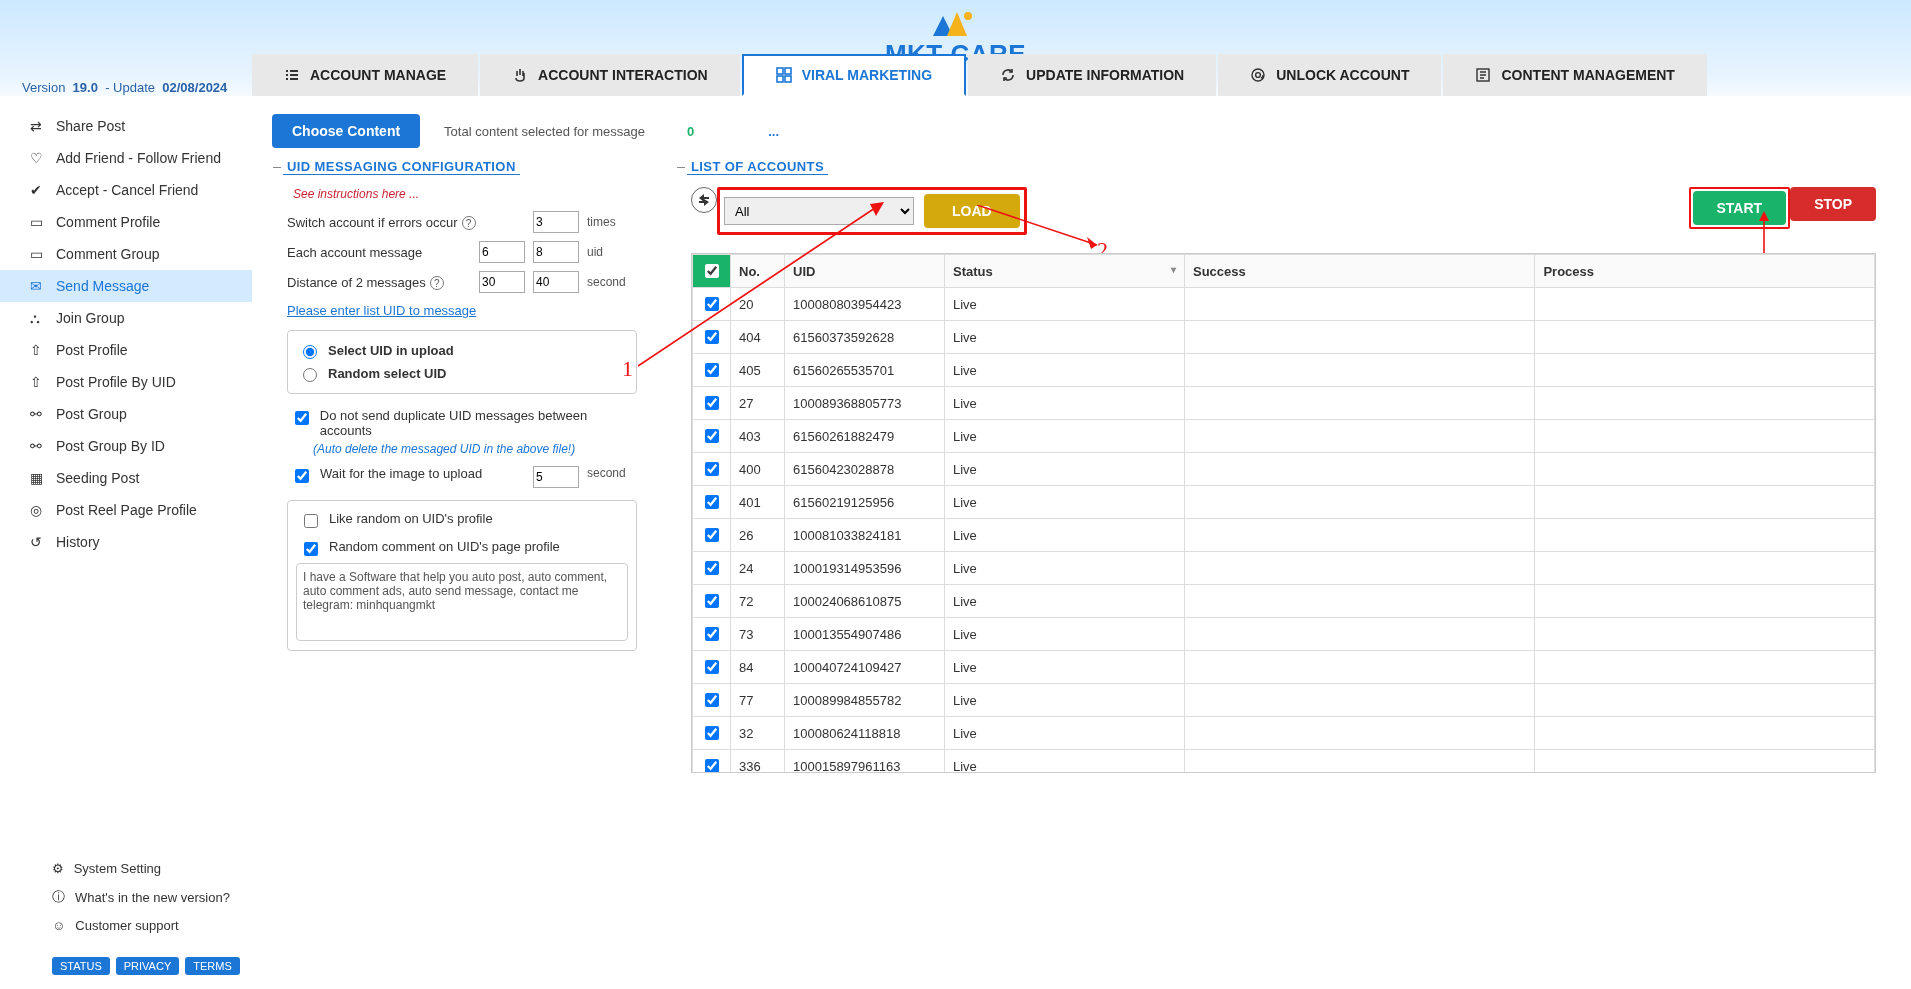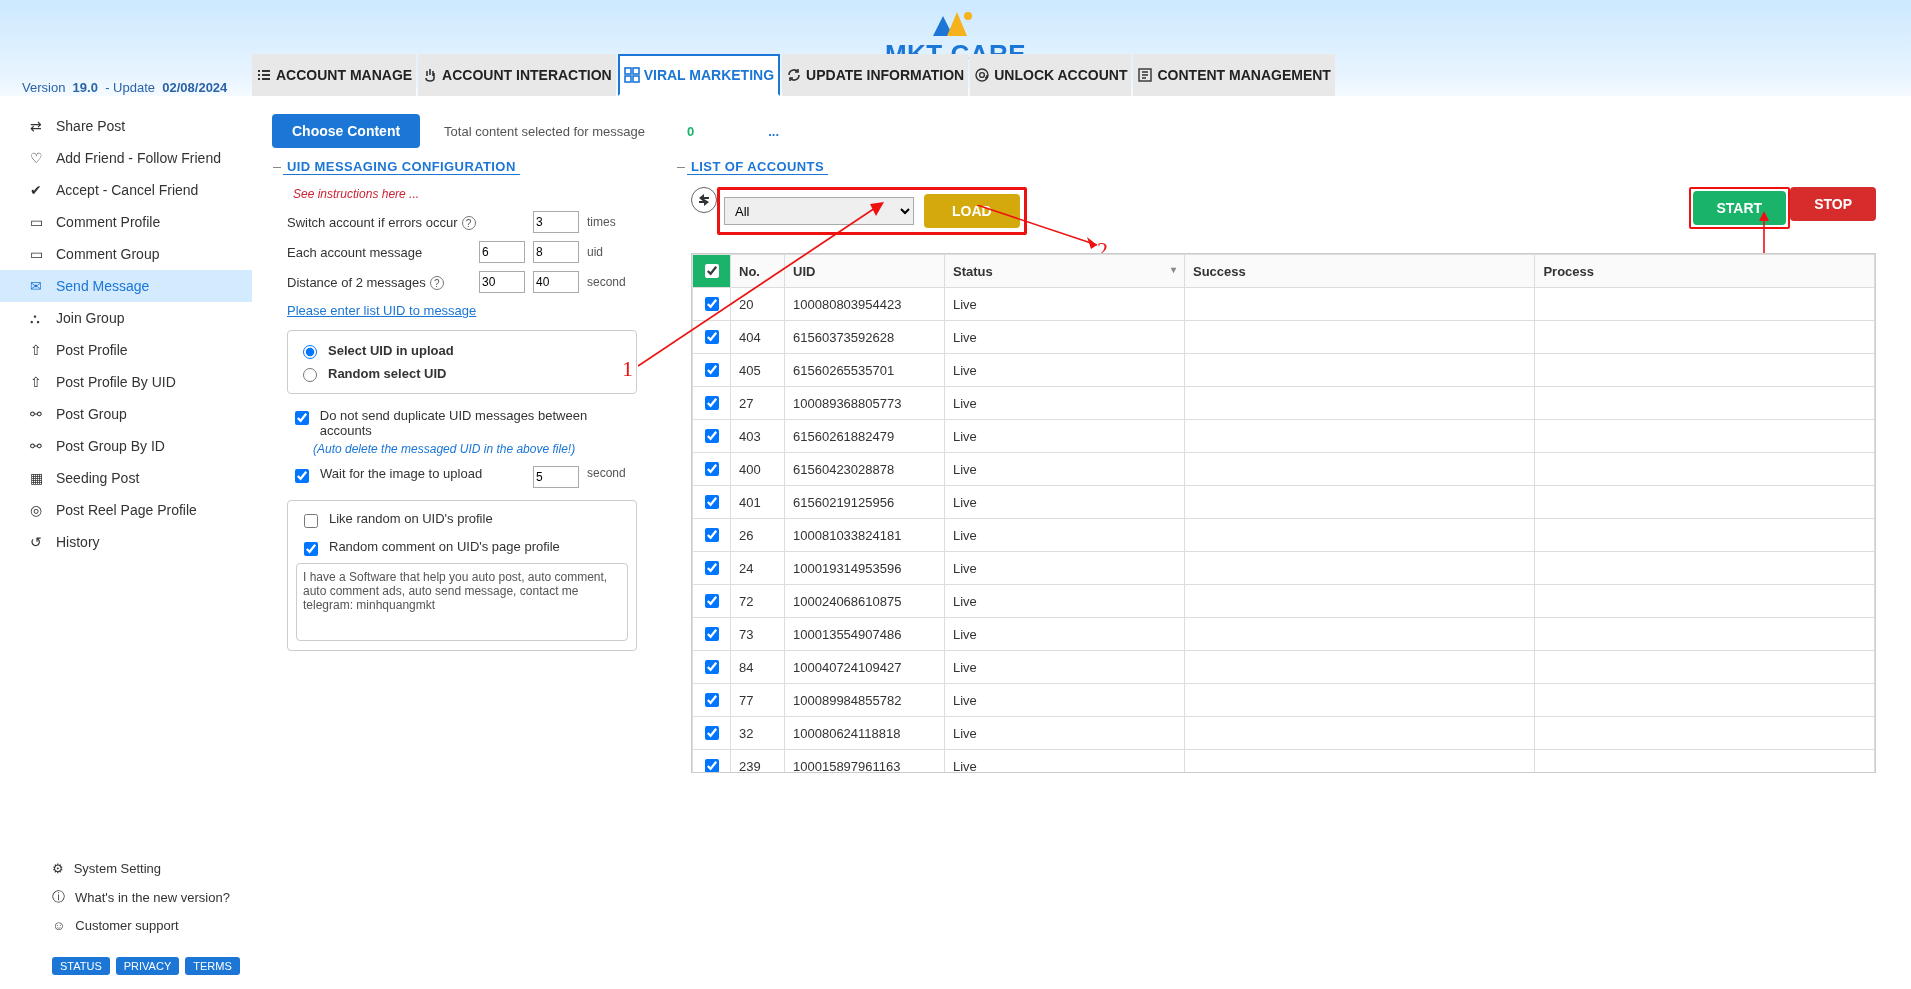--- a/index.html
+++ b/index.html
@@ -21,26 +21,26 @@
     position: absolute;
     bottom: 0; left: 252px; right: 0;
     display: flex;
     gap: 2px;
     height: 42px;
     align-items: stretch;
   }
   .tab {
     background: #e8e8e8;
     display: flex; align-items: center;
-    padding: 0 4px;
+    padding: 0 32px;
     font-weight: 700;
     font-size: 14px;
     cursor: pointer;
     color: #222;
-    gap: 4px;
+    gap: 10px;
   }
   .tab.active {
     background: #fff;
     border: 2px solid #1b76d6;
     border-bottom: 2px solid #fff;
     color: #1b76d6;
   }
   .tab-icon { width: 16px; height: 16px; display:inline-block; }
 
   .body-area { display: flex; min-height: calc(100vh - 96px); }
@@ -545,21 +545,21 @@
                 <tr>
                   <td class="check"><input type="checkbox" checked="" style=""></td>
                   <td class="no">32</td>
                   <td class="uid">100080624118818</td>
                   <td class="status">Live</td>
                   <td></td>
                   <td></td>
                 </tr>
                 <tr>
                   <td class="check"><input type="checkbox" checked="" style=""></td>
-                  <td class="no">239</td>
+                  <td class="no">336</td>
                   <td class="uid">100015897961163</td>
                   <td class="status">Live</td>
                   <td></td>
                   <td></td>
                 </tr>
               </tbody>
           </table>
         </div>
       </div>
     </div>

